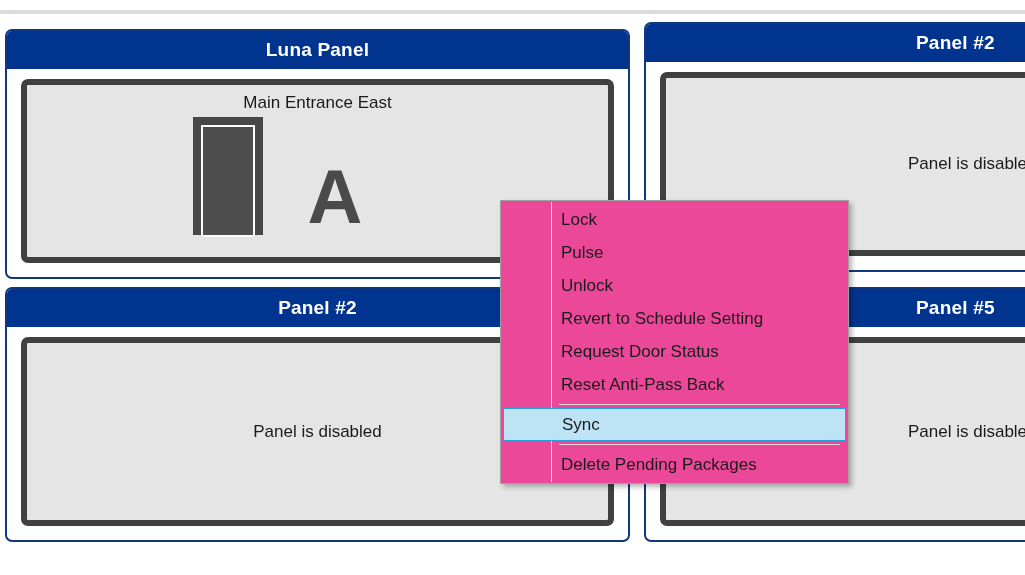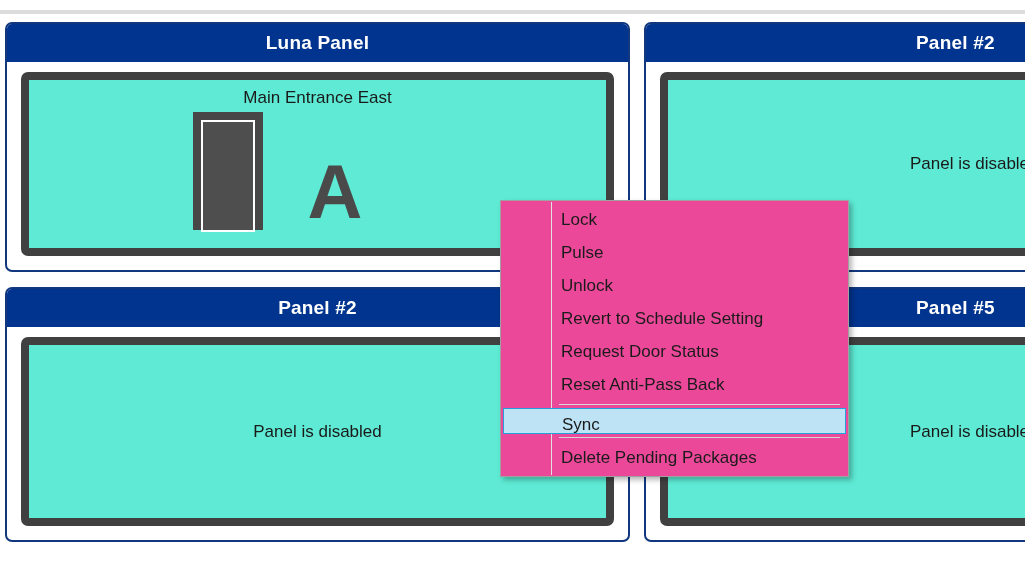--- a/index.html
+++ b/index.html
@@ -33,21 +33,21 @@
     height: 530px;
   }
 
   .panel {
     position: absolute;
     border: 2px solid #11377e;
     border-radius: 7px;
     background: #ffffff;
     overflow: hidden;
   }
-  .panel.p1 { left: 5px;   top: 0px;   width: 625px;  height: 250px; }
+  .panel.p1 { left: 5px;   top: 7px;   width: 625px;  height: 250px; }
   .panel.p2 { left: 644px; top: 0px;   width: 430px;  height: 250px; }
   .panel.p4 { left: 5px;   top: 265px; width: 625px;  height: 255px; }
   .panel.p5 { left: 644px; top: 265px; width: 430px;  height: 255px; }
 
   .panel-header {
     height: 38px;
     background: #00348f;
     color: #ffffff;
     display: flex;
     align-items: center;
@@ -65,23 +65,23 @@
   .panel-body {
     position: relative;
     padding: 10px 14px 14px 14px;
     height: calc(100% - 38px);
   }
 
   .door-box {
     position: relative;
     width: 100%;
     height: 100%;
-    border: 8px solid #404040;
+    border: 6px solid #404040;
     border-radius: 7px;
-    background: #5eead4;
+    background: #e5e5e5;
   }
 
   .door-name {
     position: absolute;
     left: 0; right: 0;
     top: 8px;
     text-align: center;
     font-size: 17px;
     color: #1a1a1a;
   }
@@ -161,21 +161,21 @@
     font-size: 17px;
     color: #1b1b1b;
     white-space: nowrap;
     cursor: default;
   }
   .menu-item.selected {
     background: #bde3f5;
     border: 1px solid #26a0da;
     margin: 0 2px;
     padding-left: 58px;
-    height: 26px;
+    height: 33px;
     line-height: 31px;
   }
   .menu-sep {
     height: 1px;
     background: #d7d7d7;
     margin: 3px 8px 3px 58px;
   }
 </style>
 </head>
 <body>

